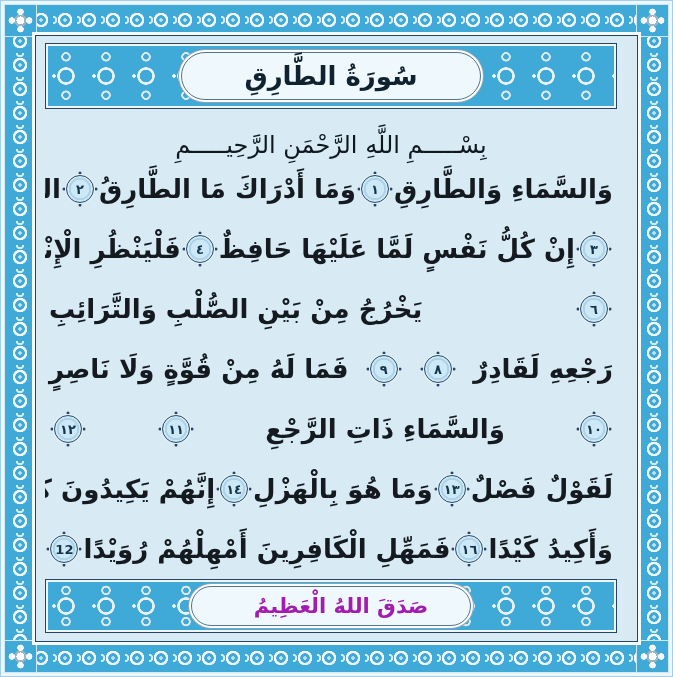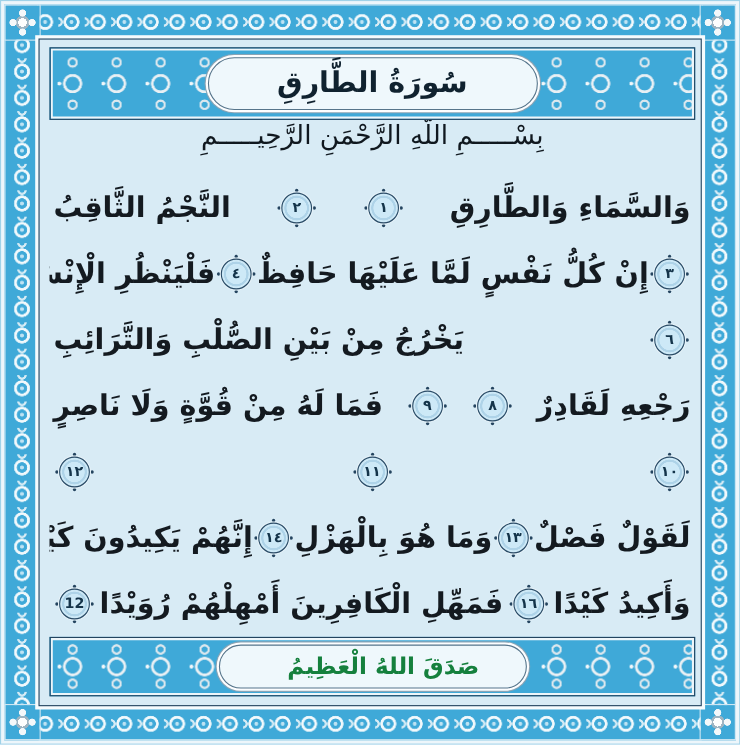--- a/index.html
+++ b/index.html
@@ -66,21 +66,21 @@
   
   .inner{
     position:absolute;
     inset:34px;
     background:var(--content-bg);
     border:1px solid var(--frame-navy);
     box-shadow:0 0 0 3px #f6fbfd;
     display:flex;
     flex-direction:column;
     justify-content:space-between;
-    padding:7px 5px 8px 9px;
+    padding:7px 20px 8px 9px;
   }
   
   .banner{
     position:relative;
     background-color:var(--border-blue);
     background-image:
       radial-gradient(circle 10px at 20px 50%, rgba(0,0,0,0) 6px, var(--silver) 6.5px 8.5px, rgba(0,0,0,0) 9px),
       radial-gradient(circle 5px at 20px 20%, rgba(0,0,0,0) 2.5px, #dde8ee 3px 4.5px, rgba(0,0,0,0) 5px),
       radial-gradient(circle 5px at 20px 80%, rgba(0,0,0,0) 2.5px, #dde8ee 3px 4.5px, rgba(0,0,0,0) 5px),
       radial-gradient(circle 2px at 8px 50%, #f2f7fa 0 1.5px, rgba(0,0,0,0) 2px);
@@ -108,30 +108,30 @@
   .cartouche-footer{min-width:280px;height:40px;}
   .surah-title{
     font-size:26px;
     font-weight:bold;
     color:#10222f;
     white-space:nowrap;
   }
   .closing-phrase{
     font-size:21px;
     font-weight:bold;
-    color:#15803d;
+    color:#a21caf;
     white-space:nowrap;
     margin-left:20px;
   }
   
   .bismillah-row{
     flex:0 0 auto;
     height:50px;
     display:flex;
-    align-items:flex-start;
+    align-items:flex-end;
     justify-content:center;
   }
   .bismillah{
     font-size:24px;
     color:#10181f;
     white-space:nowrap;
   }
   
   .quran-block{
     flex:1 1 auto;
@@ -204,20 +204,21 @@
     <div class="bismillah-row">
       <span class="bismillah">بِسْـــــمِ اللَّهِ الرَّحْمَنِ الرَّحِيـــــمِ</span>
     </div>
 
     <div class="quran-block">
         <div class="qline">
           <span class="ayah">وَالسَّمَاءِ وَالطَّارِقِ</span>
           <span class="medallion">
             <span class="mnum">١</span>
           </span>
+          <span class="ayah">وَمَا أَدْرَاكَ مَا الطَّارِقُ</span>
           <span class="medallion">
             <span class="mnum">٢</span>
           </span>
           <span class="ayah">النَّجْمُ الثَّاقِبُ</span>
         </div>
         <div class="qline">
           <span class="medallion">
             <span class="mnum">٣</span>
           </span>
           <span class="ayah">إِنْ كُلُّ نَفْسٍ لَمَّا عَلَيْهَا حَافِظٌ</span>
@@ -239,20 +240,21 @@
           </span>
           <span class="medallion">
             <span class="mnum">٩</span>
           </span>
           <span class="ayah">فَمَا لَهُ مِنْ قُوَّةٍ وَلَا نَاصِرٍ</span>
         </div>
         <div class="qline">
           <span class="medallion">
             <span class="mnum">١٠</span>
           </span>
+          <span class="ayah">وَالسَّمَاءِ ذَاتِ الرَّجْعِ</span>
           <span class="medallion">
             <span class="mnum">١١</span>
           </span>
           <span class="medallion">
             <span class="mnum">١٢</span>
           </span>
         </div>
         <div class="qline">
           <span class="ayah">لَقَوْلٌ فَصْلٌ</span>
           <span class="medallion">

